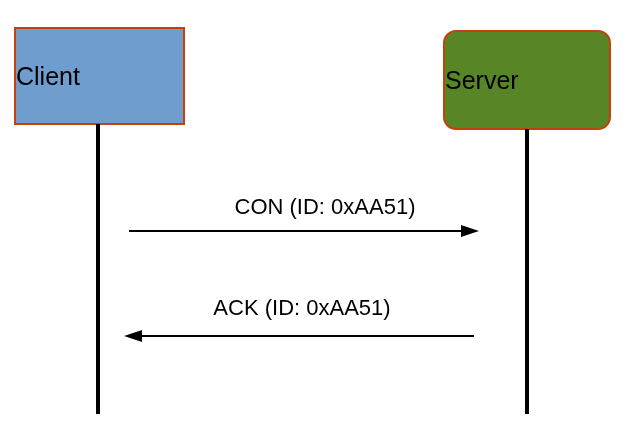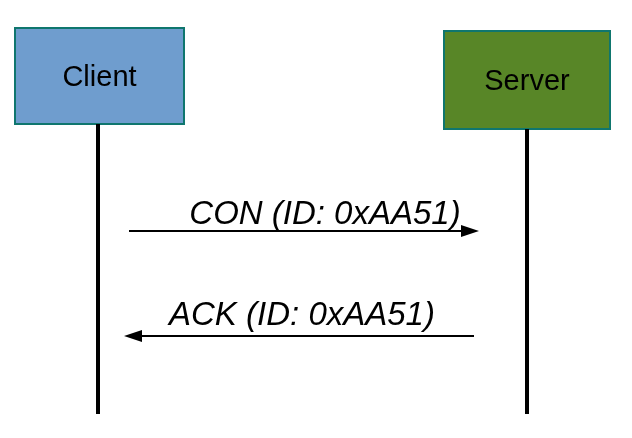--- a/index.html
+++ b/index.html
@@ -13,63 +13,63 @@
     height: 438px;
     background: #ffffff;
     font-family: "Liberation Sans", sans-serif;
     color: #000000;
     overflow: hidden;
   }
   .actor-box {
     position: absolute;
     display: flex;
     align-items: center;
-    justify-content: center;
+    justify-content: flex-start;
     box-sizing: border-box;
-    border: 2px solid #0f766e;
-    font-size: 29px;
+    border: 2px solid #c2410c;
+    font-size: 25px;
     color: #000000;
   }
   #client-box {
     left: 14px;
     top: 27px;
     width: 171px;
     height: 98px;
     background: #6f9dce;
   }
   #server-box {
     left: 443px;
     top: 30px;
     width: 168px;
     height: 100px;
     background: #588627;
+    border-radius: 13px;
   }
   .lifeline {
     position: absolute;
     width: 4px;
     background: #000000;
   }
   #client-lifeline {
     left: 96px;
     top: 124px;
     height: 290px;
   }
   #server-lifeline {
     left: 525px;
     top: 129px;
     height: 285px;
   }
   .msg-label {
     position: absolute;
-    font-size: 33px;
+    font-size: 22px;
     line-height: 1;
     text-align: center;
     white-space: nowrap;
     color: #000000;
-    font-style: italic;
   }
   #con-label {
     left: 175px;
     top: 196px;
     width: 300px;
   }
   #ack-label {
     left: 152px;
     top: 297px;
     width: 300px;

